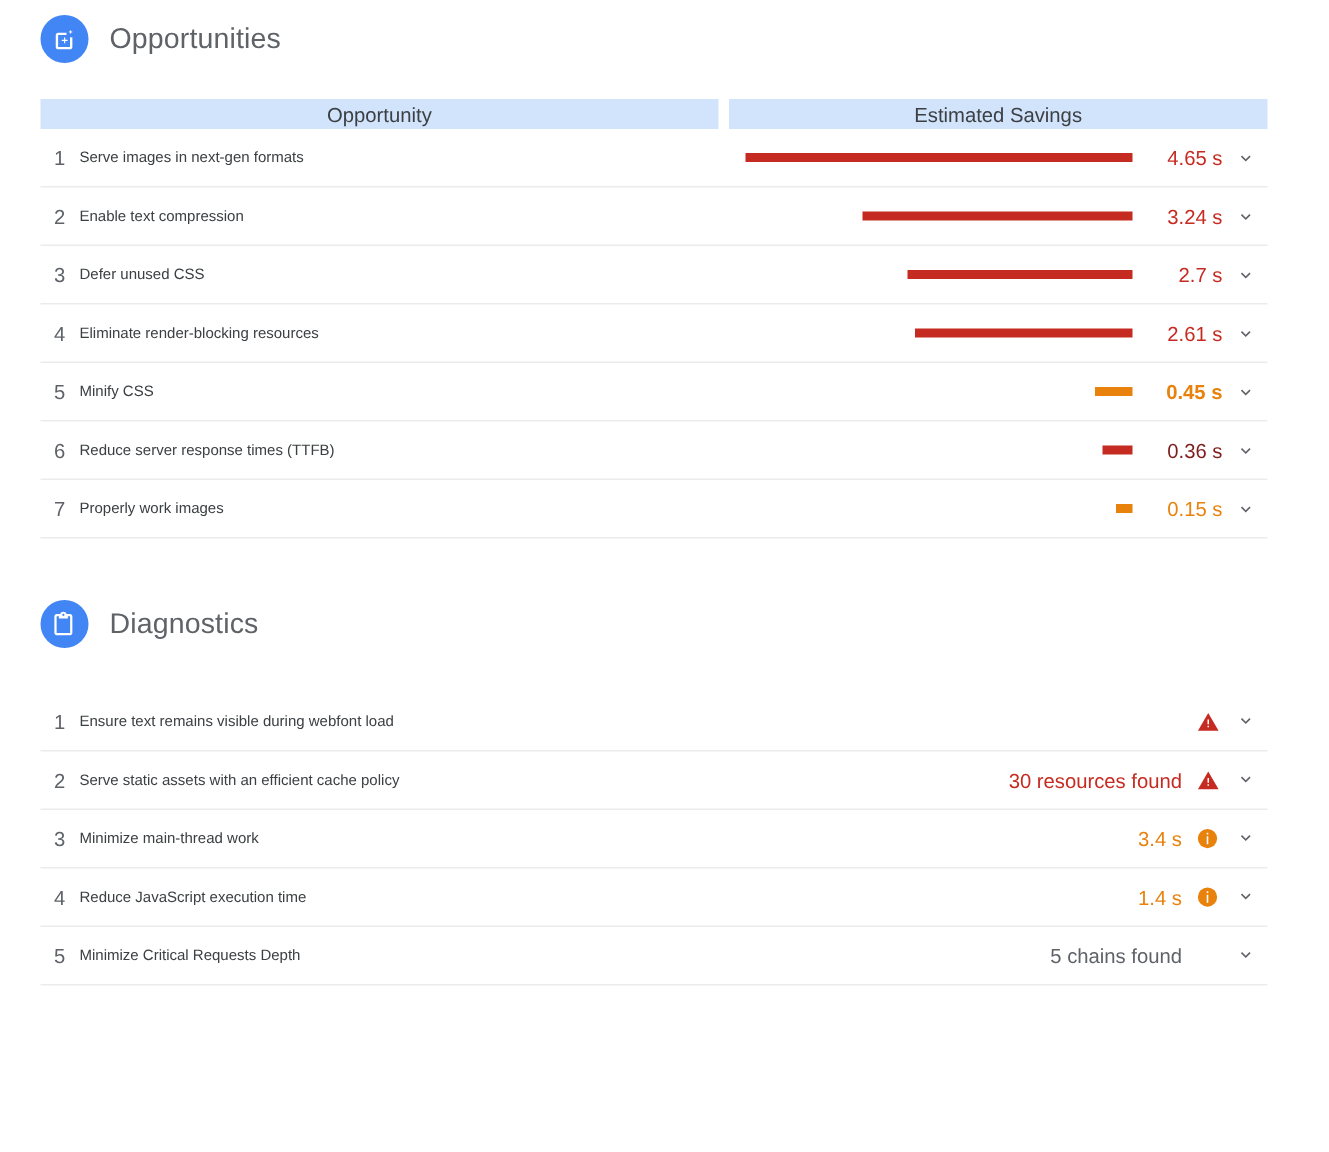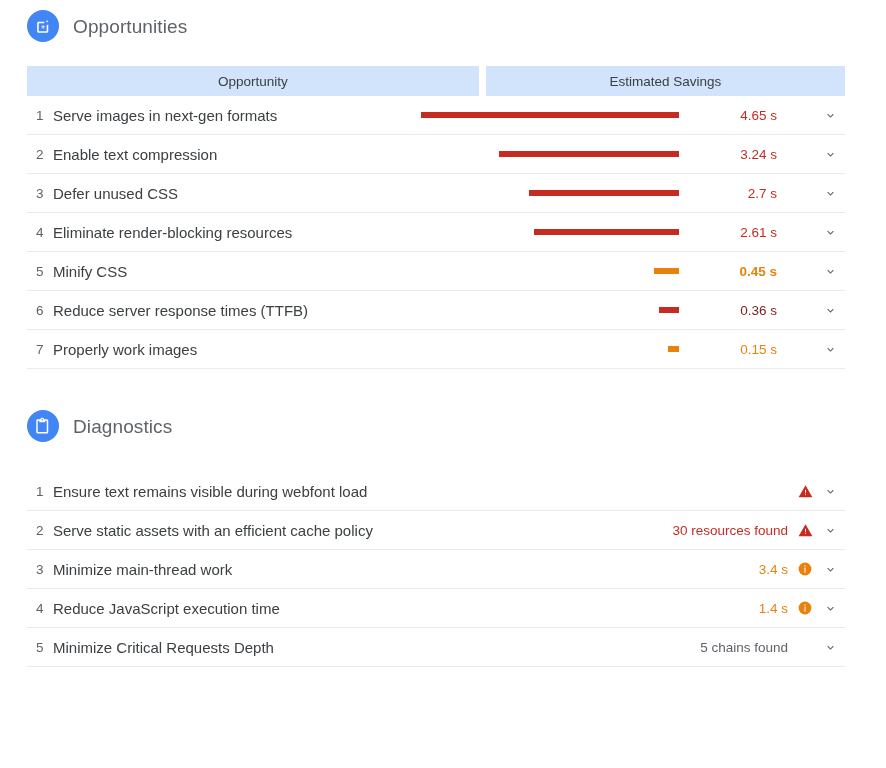--- a/index.html
+++ b/index.html
@@ -58,21 +58,21 @@
   }
 
   
   .lh-table {
     margin: 0 27px 0 27px;
     width: 818px;
   }
   .lh-thead {
     display: flex;
     gap: 7px;
-    height: 30px;
+    height: 20px;
   }
   .lh-th {
     background: #d2e3fc;
     display: flex;
     align-items: center;
     justify-content: center;
     font-size: 13.5px;
     color: #3c4043;
     font-weight: 400;
   }
@@ -90,34 +90,33 @@
 
   .row-index {
     width: 26px;
     flex: 0 0 26px;
     text-align: left;
     padding-left: 9px;
     font-size: 13.5px;
     color: #5f6368;
   }
   .row-title {
-    font-size: 15px;
+    font-size: 10px;
     color: #3c4043;
     flex: 1 1 auto;
     white-space: nowrap;
     overflow: hidden;
     text-overflow: ellipsis;
   }
 
   
   .row-right {
     display: flex;
     align-items: center;
     flex: 0 0 auto;
-    gap: 38px;
   }
   .bar-wrap {
     width: 275px;
     height: 6px;
     position: relative;
     margin-right: 8px;
   }
   .bar {
     position: absolute;
     right: 0;
@@ -149,21 +148,21 @@
   .diag-badge {
     width: 20px;
     display: flex;
     align-items: center;
     justify-content: center;
     flex: 0 0 20px;
   }
   .diag-badge svg { display: block; }
   .diag-right {
     display: flex;
-    align-items: center;
+    align-items: flex-start;
     margin-left: auto;
   }
 
   .spacer-icon { width: 20px; flex: 0 0 20px; }
 </style>
 </head>
 <body>
 
 <div class="page">
 

